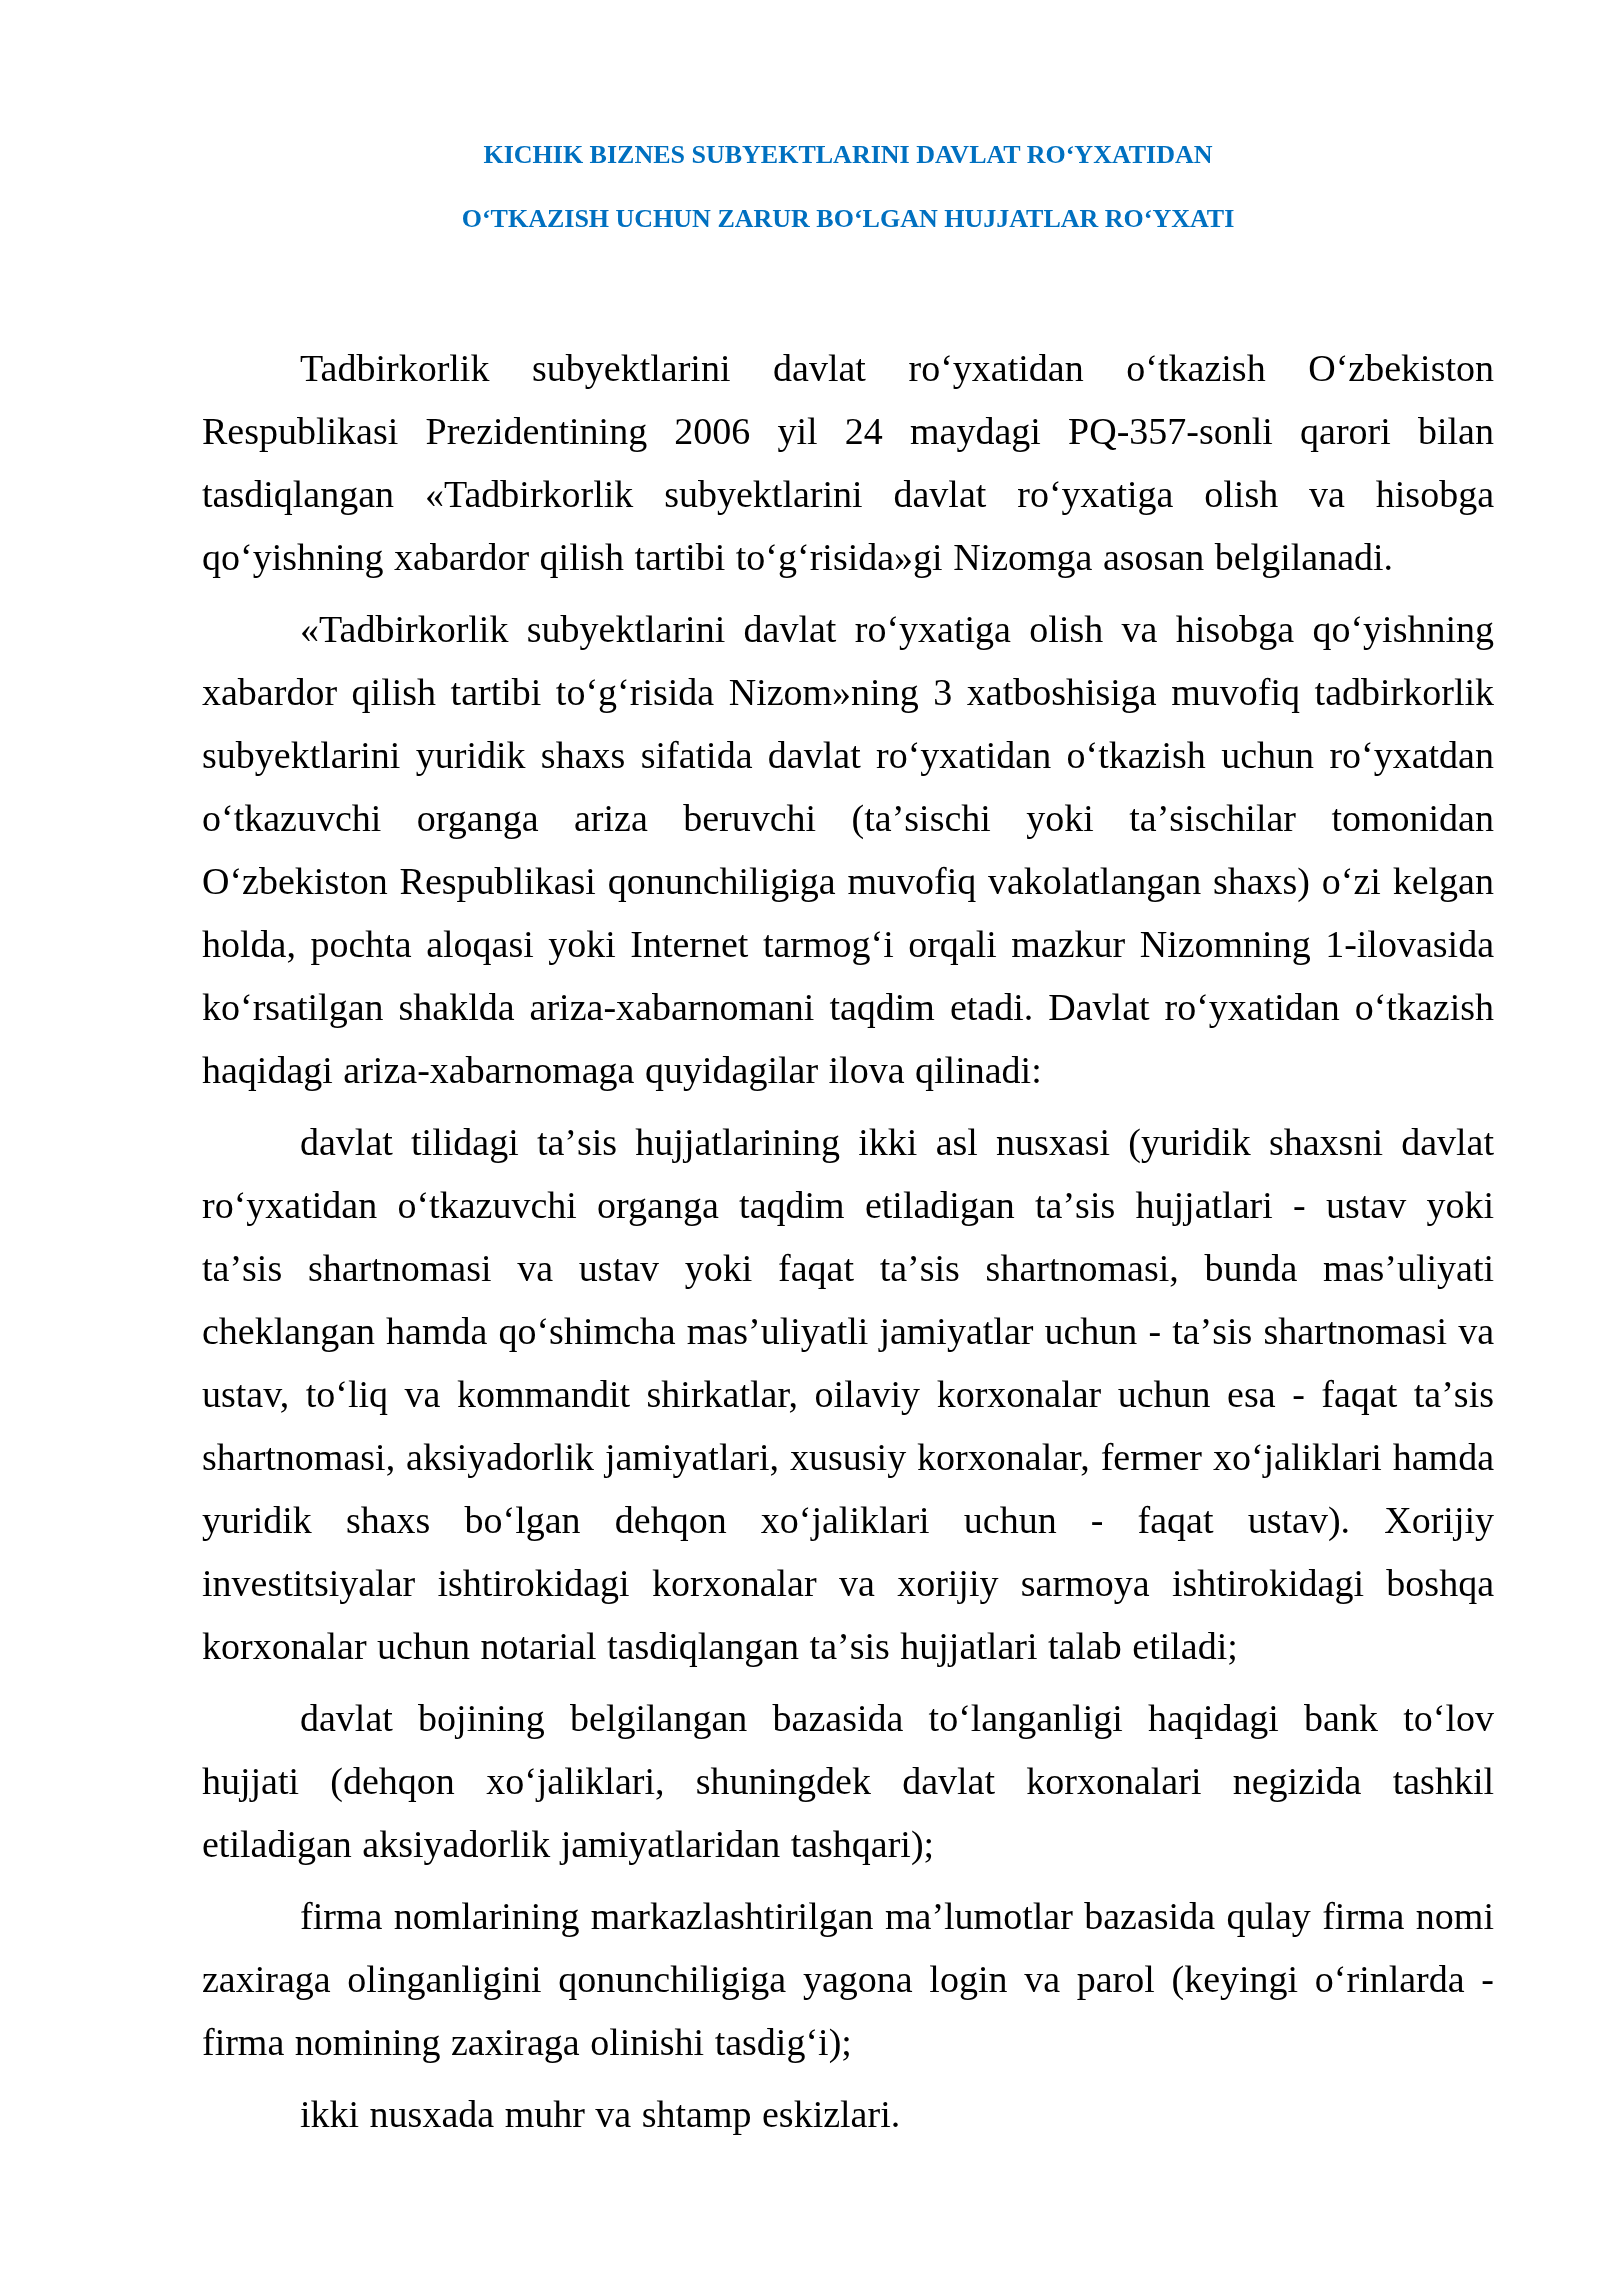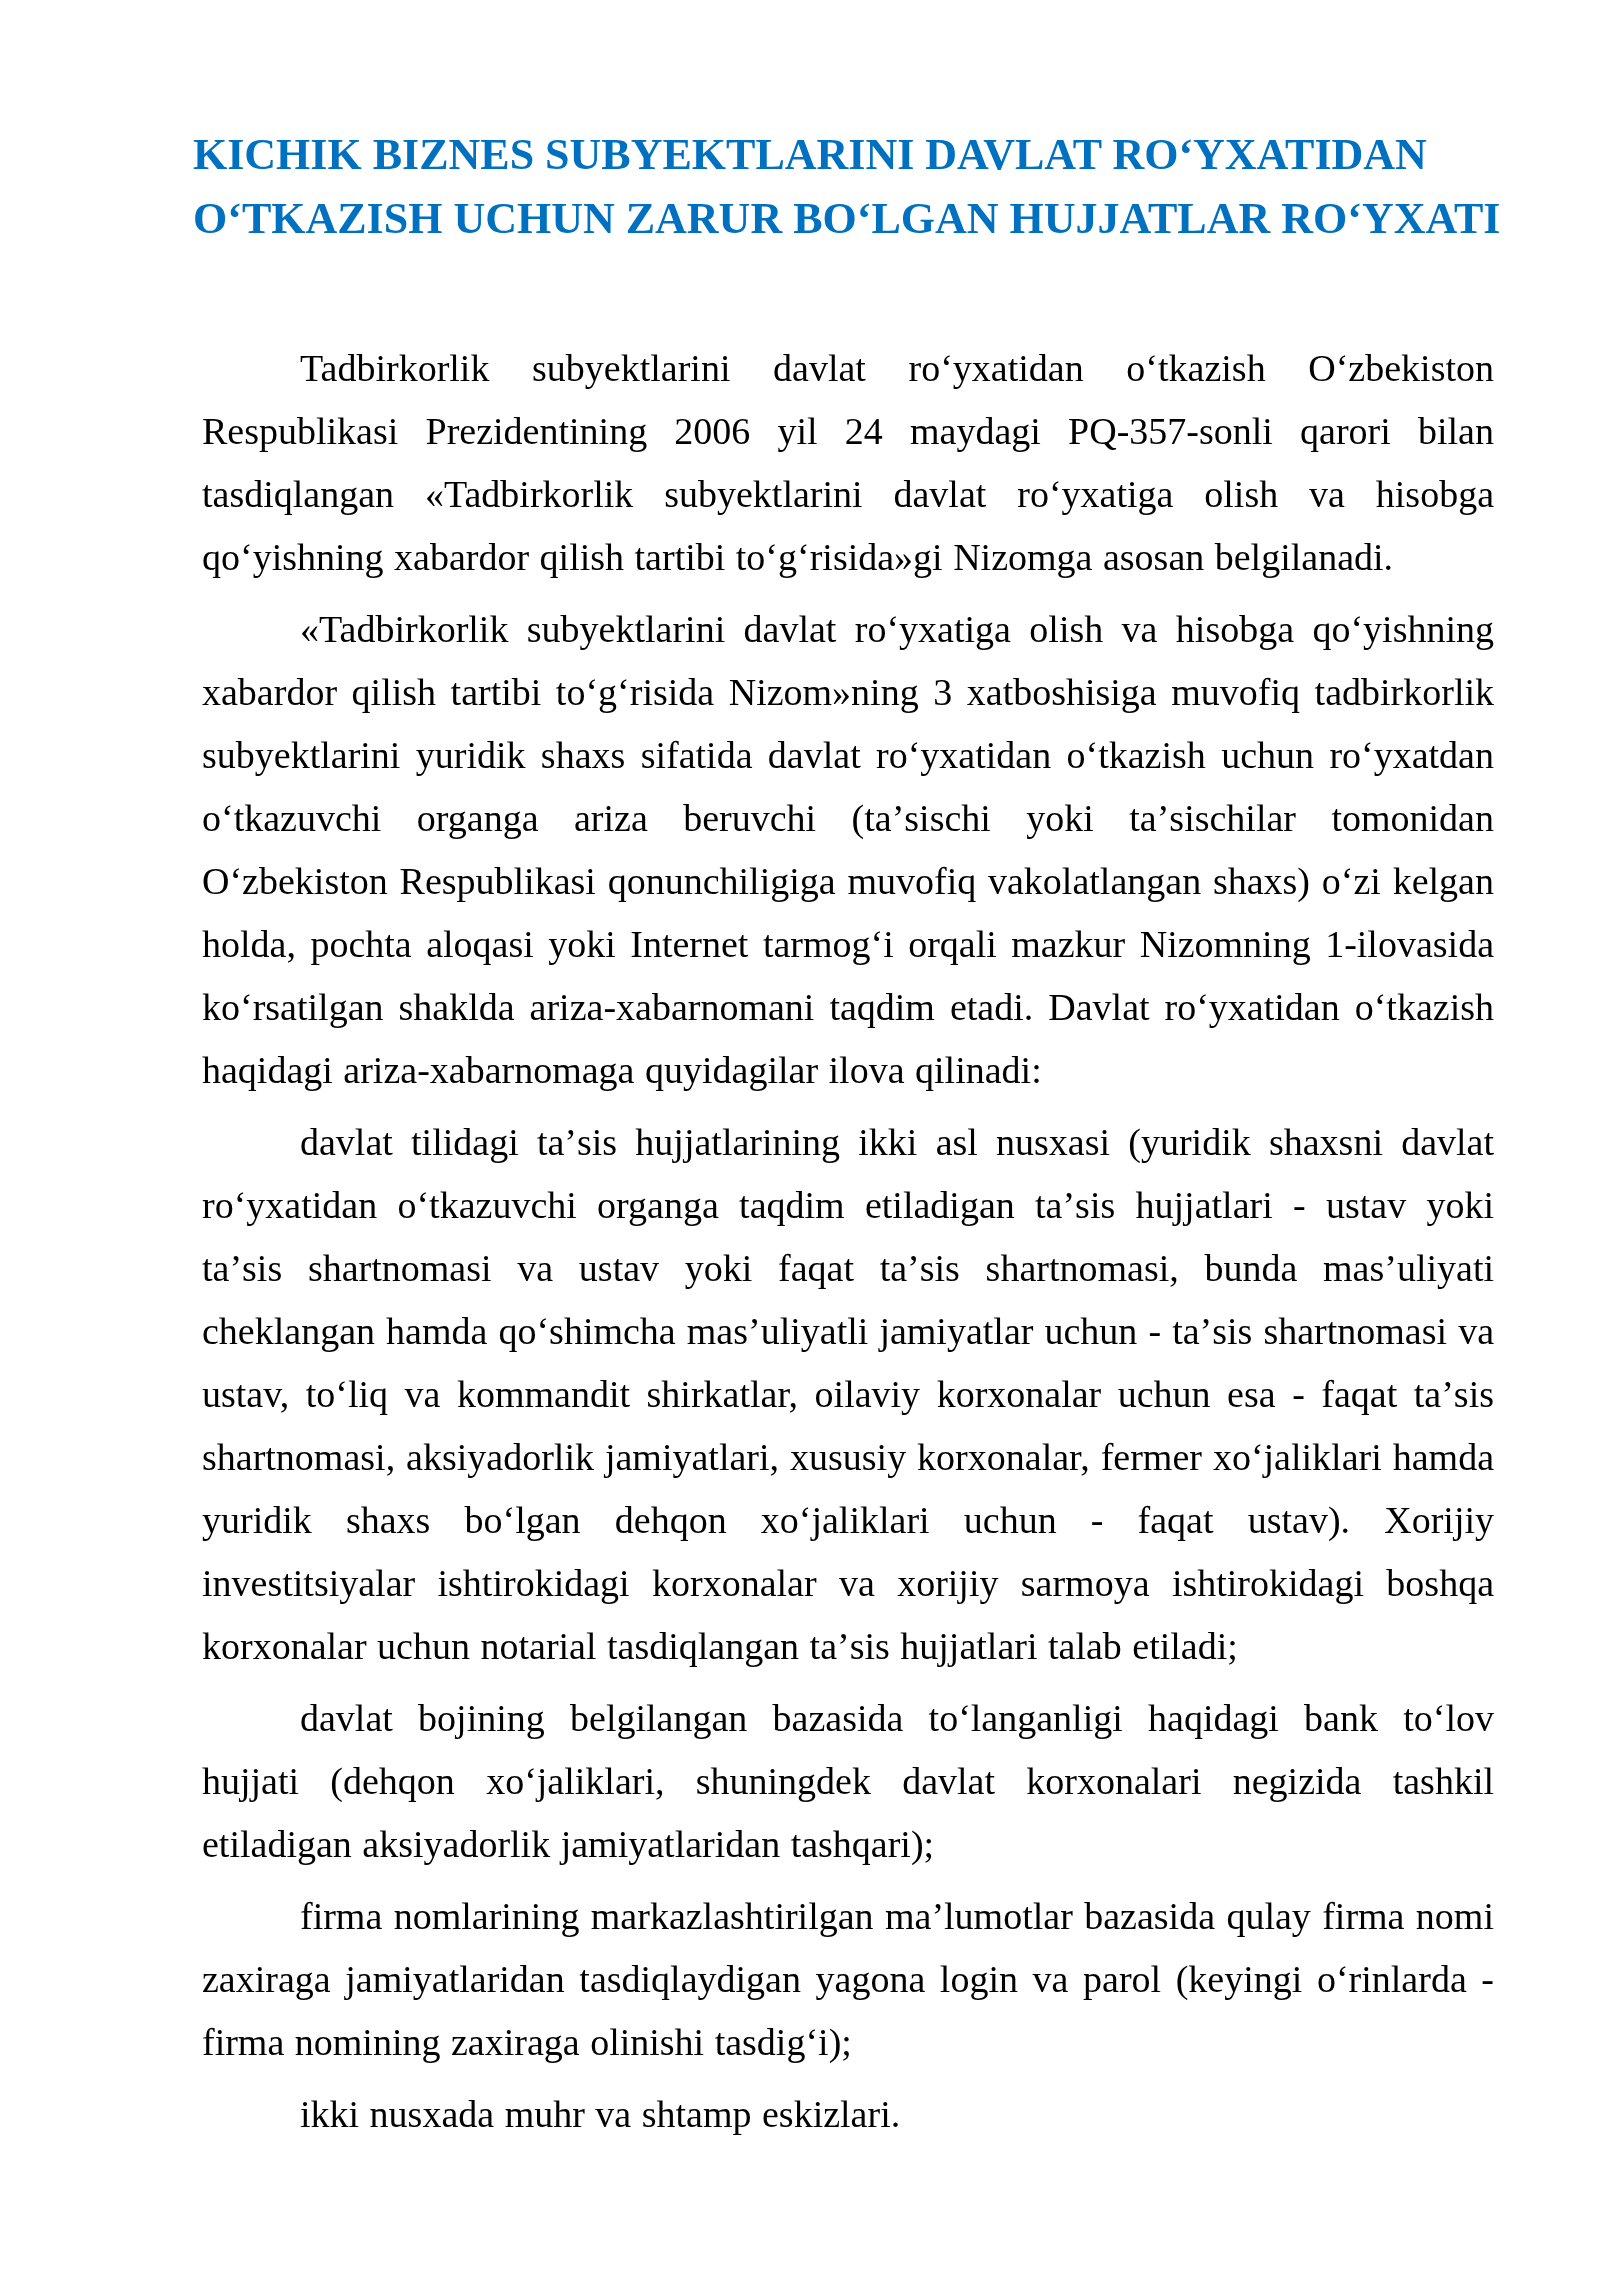--- a/index.html
+++ b/index.html
@@ -15,22 +15,23 @@
     overflow: hidden;
     font-family: "Liberation Serif", "DejaVu Serif", serif;
     color: #000000;
   }
   .content {
     padding: 123px 118px 0 193px;
   }
   .doc-title {
     color: var(--accent, #0070C0);
     font-weight: bold;
-    font-size: 44px;
+    font-size: 26px;
     line-height: 64px;
+    text-align: center;
     margin: 0 0 86px 0;
   }
   .doc-title .title-line {
     display: block;
   }
   .body-text p {
     margin: 9px;
     font-size: 38px;
     line-height: 63px;
     text-align: justify;
@@ -47,19 +48,19 @@
     <h1 class="doc-title">
       <span class="title-line">KICHIK BIZNES SUBYEKTLARINI DAVLAT ROʻYXATIDAN</span>
       <span class="title-line">OʻTKAZISH UCHUN ZARUR BOʻLGAN HUJJATLAR ROʻYXATI</span>
     </h1>
 
     <div class="body-text">
       <p>Tadbirkorlik subyektlarini davlat roʻyxatidan oʻtkazish Oʻzbekiston Respublikasi Prezidentining 2006 yil 24 maydagi PQ-357-sonli qarori bilan tasdiqlangan «Tadbirkorlik subyektlarini davlat roʻyxatiga olish va hisobga qoʻyishning xabardor qilish tartibi toʻgʻrisida»gi Nizomga asosan belgilanadi.</p>
       <p>«Tadbirkorlik subyektlarini davlat roʻyxatiga olish va hisobga qoʻyishning xabardor qilish tartibi toʻgʻrisida Nizom»ning 3 xatboshisiga muvofiq tadbirkorlik subyektlarini yuridik shaxs sifatida davlat roʻyxatidan oʻtkazish uchun roʻyxatdan oʻtkazuvchi organga ariza beruvchi (taʼsischi yoki taʼsischilar tomonidan Oʻzbekiston Respublikasi qonunchiligiga muvofiq vakolatlangan shaxs) oʻzi kelgan holda, pochta aloqasi yoki Internet tarmogʻi orqali mazkur Nizomning 1-ilovasida koʻrsatilgan shaklda ariza-xabarnomani taqdim etadi. Davlat roʻyxatidan oʻtkazish haqidagi ariza-xabarnomaga quyidagilar ilova qilinadi:</p>
       <p>davlat tilidagi taʼsis hujjatlarining ikki asl nusxasi (yuridik shaxsni davlat roʻyxatidan oʻtkazuvchi organga taqdim etiladigan taʼsis hujjatlari - ustav yoki taʼsis shartnomasi va ustav yoki faqat taʼsis shartnomasi, bunda masʼuliyati cheklangan hamda qoʻshimcha masʼuliyatli jamiyatlar uchun - taʼsis shartnomasi va ustav, toʻliq va kommandit shirkatlar, oilaviy korxonalar uchun esa - faqat taʼsis shartnomasi, aksiyadorlik jamiyatlari, xususiy korxonalar, fermer xoʻjaliklari hamda yuridik shaxs boʻlgan dehqon xoʻjaliklari uchun - faqat ustav). Xorijiy investitsiyalar ishtirokidagi korxonalar va xorijiy sarmoya ishtirokidagi boshqa korxonalar uchun notarial tasdiqlangan taʼsis hujjatlari talab etiladi;</p>
       <p>davlat bojining belgilangan bazasida toʻlanganligi haqidagi bank toʻlov hujjati (dehqon xoʻjaliklari, shuningdek davlat korxonalari negizida tashkil etiladigan aksiyadorlik jamiyatlaridan tashqari);</p>
-      <p>firma nomlarining markazlashtirilgan maʼlumotlar bazasida qulay firma nomi zaxiraga jamiyatlaridan tasdiqlaydigan yagona login va parol (keyingi oʻrinlarda - firma nomining zaxiraga olinishi tasdigʻi);</p>
+      <p>firma nomlarining markazlashtirilgan maʼlumotlar bazasida qulay firma nomi zaxiraga olinganligini qonunchiligiga yagona login va parol (keyingi oʻrinlarda - firma nomining zaxiraga olinishi tasdigʻi);</p>
       <p>ikki nusxada muhr va shtamp eskizlari.</p>
     </div>
 
   </div>
 </div>
 
 
 </body></html>

